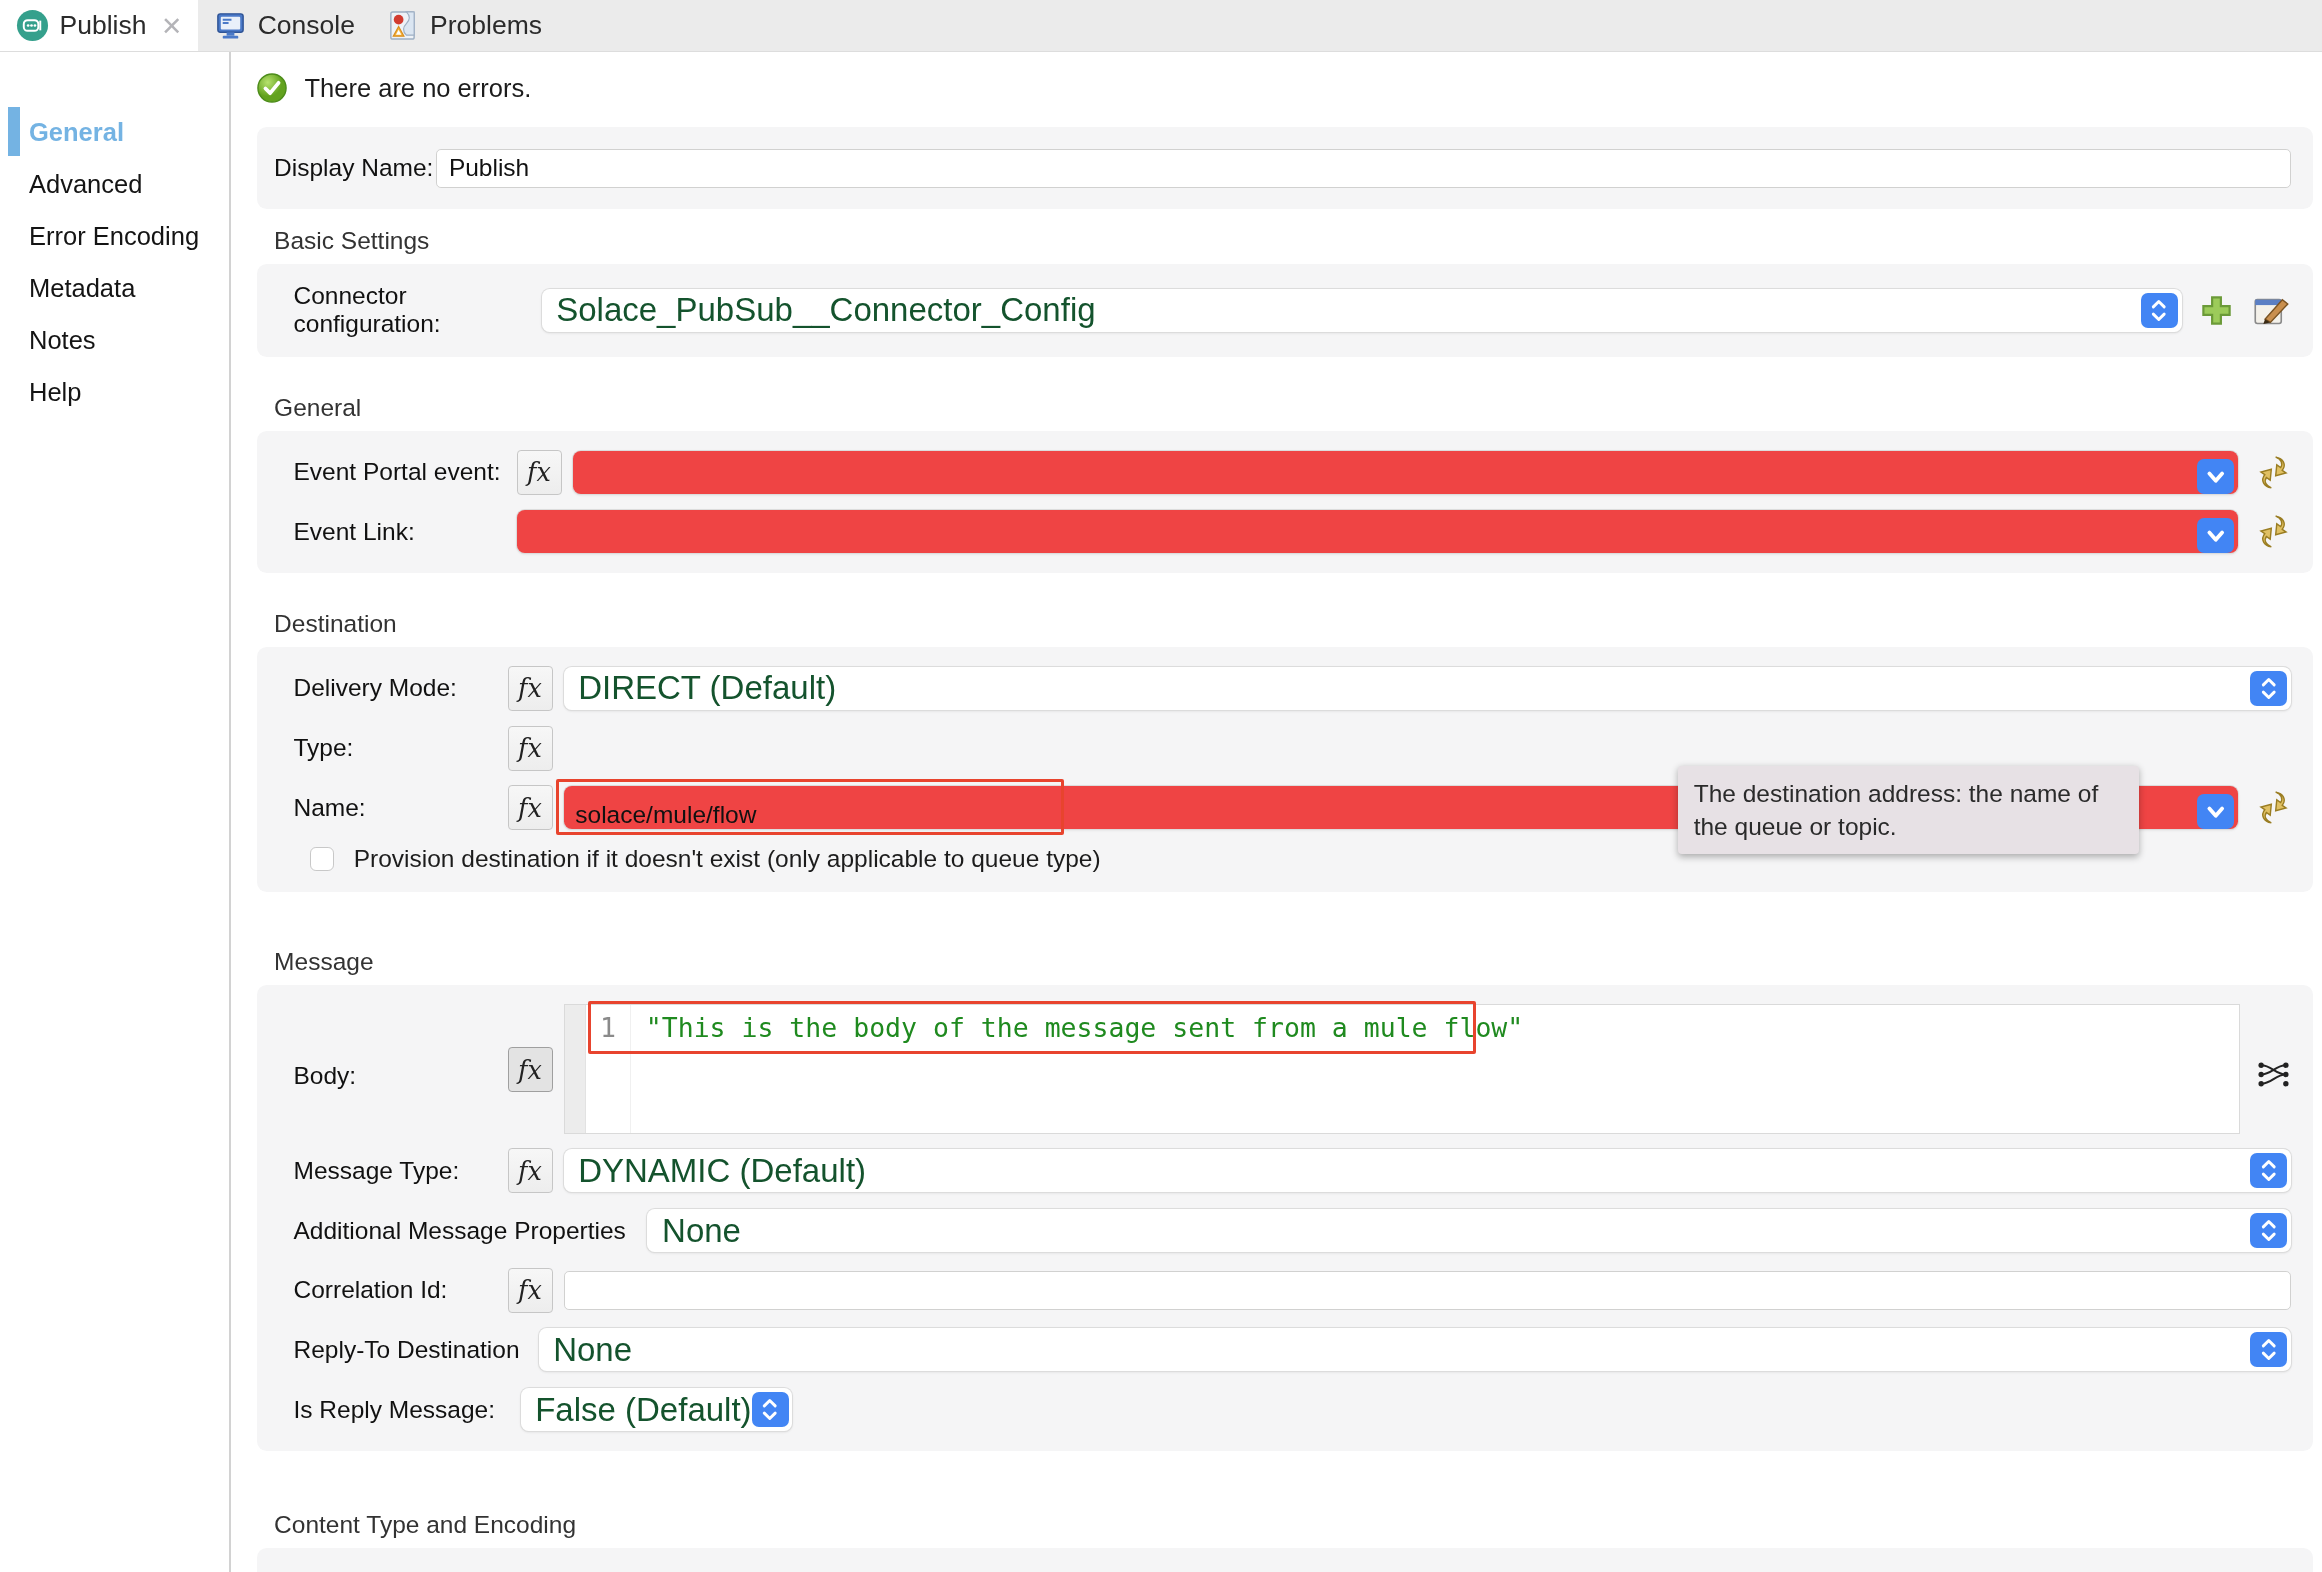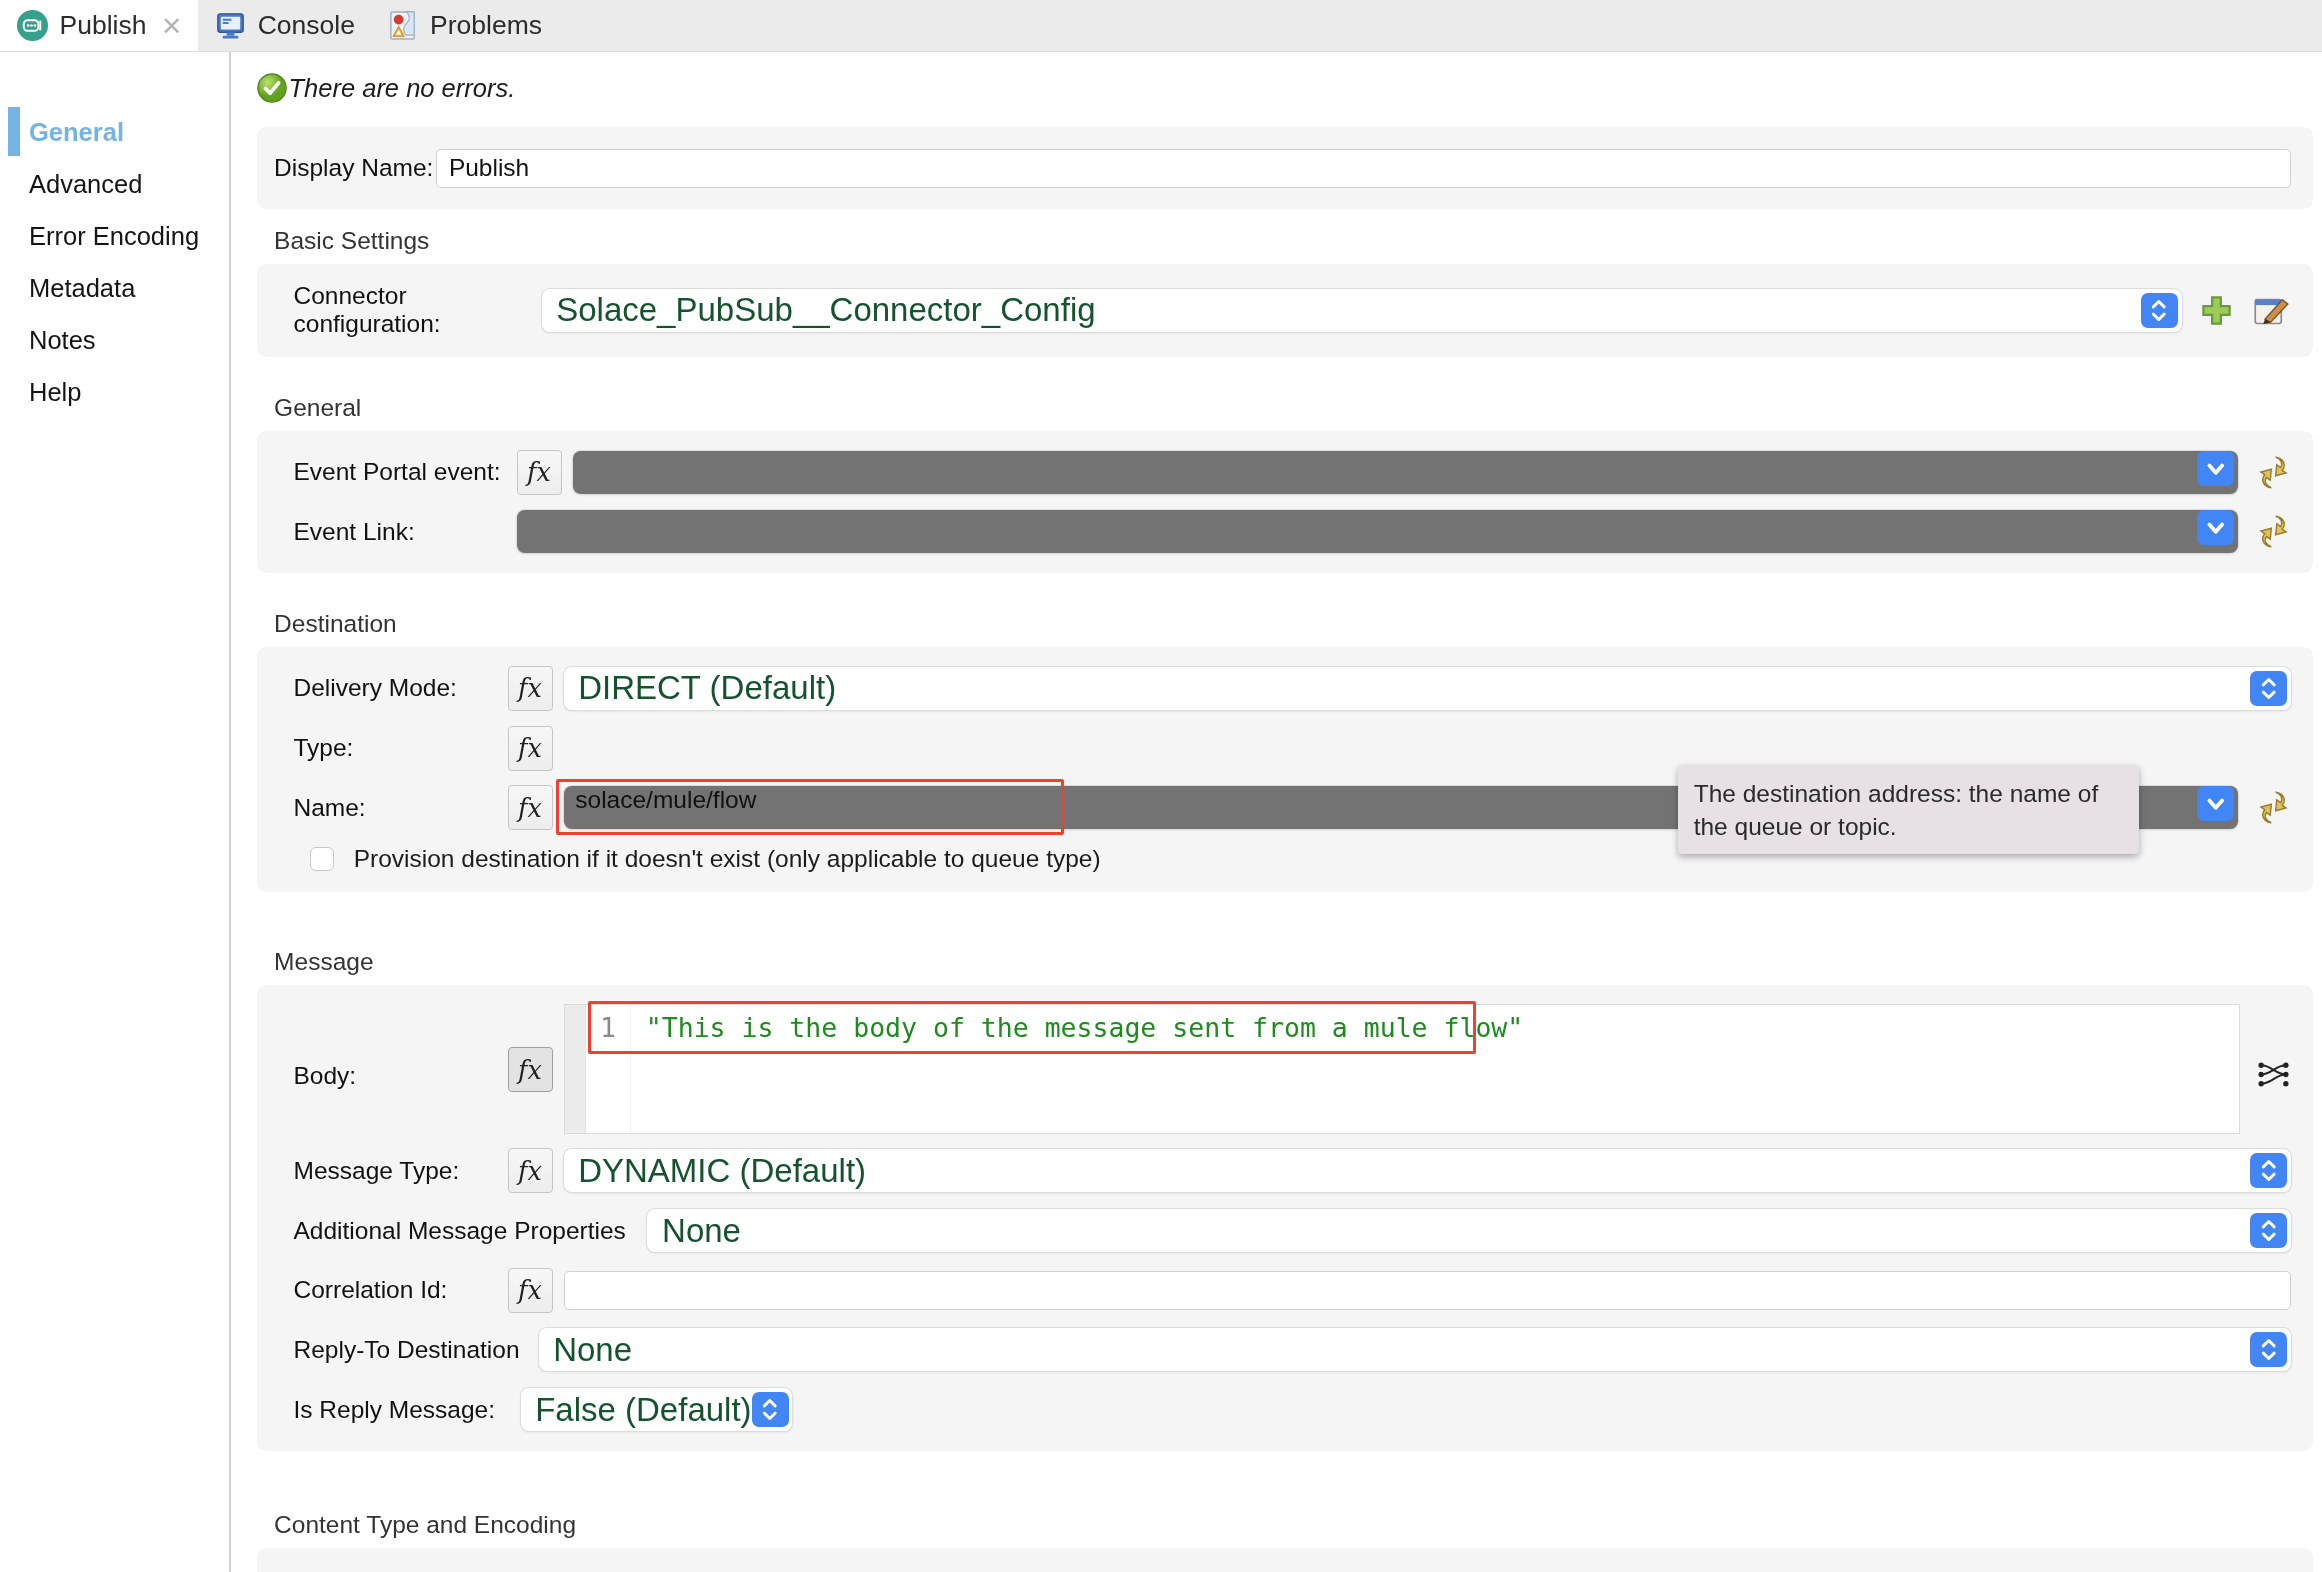--- a/index.html
+++ b/index.html
@@ -24,21 +24,21 @@
   
   .main{display:flex;height:1520px;}
   .sidebar{width:231px;flex:0 0 auto;border-right:2px solid #d2d2d2;padding-top:54px;background:#ffffff;}
   .side-item{position:relative;height:52px;display:flex;align-items:center;padding-left:29px;font-size:25.5px;color:#141414;}
   .side-item.active{color:var(--sidebar-active-blue);font-weight:bold;}
   .active-bar{position:absolute;left:7.8px;top:1px;width:11.8px;height:49px;background:var(--sidebar-active-blue);}
 
   .content{flex:1 1 auto;padding:13.7px 9.8px 0 25.5px;overflow:hidden;}
 
   
-  .status-row{display:flex;align-items:center;gap:2px;margin:7.8px 0 23.5px 0;font-style:italic;}
+  .status-row{display:flex;align-items:center;gap:18px;margin:7.8px 0 23.5px 0;}
   .status-row .txt{font-size:25.5px;}
 
   
   .section-title{font-size:24.5px;color:#333;margin:0 0 8.8px 17.6px;}
   .panel{background:#f5f5f6;border-radius:9.8px;padding:16.7px 22.5px 16.7px 37px;margin-bottom:17.6px;}
   .panel.tight{padding-left:17.6px;}
   .gap20{height:19.6px;}.gap40{height:39px;}.gap44{height:43px;}
 
   .frow{display:flex;align-items:center;margin:14.7px 0;min-height:45px;}
   .frow:first-child{margin-top:2px;}
@@ -57,21 +57,21 @@
           padding:0 11.8px;font-size:24.5px;color:#111;font-family:"Liberation Sans",sans-serif;outline:none;}
 
   .mselect{flex:1 1 auto;height:43px;background:#ffffff;border-radius:7.8px;display:flex;align-items:center;
            padding:0 3.9px 0 14.7px;font-size:33px;color:#14532d;
            box-shadow:0 0 0 1px #dcdcdc,0 1px 2.9px rgba(0,0,0,.12);}
   .mselect.small{flex:0 0 240px;}
   .msel-val{flex:1 1 auto;white-space:nowrap;overflow:hidden;}
   .msel-btn{width:37px;height:35px;flex:0 0 auto;border-radius:6.9px;background:var(--accent-select-blue);
             display:flex;align-items:center;justify-content:center;}
 
-  .combo{position:relative;flex:1 1 auto;height:43px;background:#737373;border-radius:7.8px;display:flex;align-items:flex-start;
+  .combo{position:relative;flex:1 1 auto;height:43px;background:#ef4444;border-radius:7.8px;display:flex;align-items:flex-end;
          padding:0 3.9px 0 11.8px;box-shadow:0 0 0 1px #dcdcdc,0 1px 2.9px rgba(0,0,0,.12);}
   .combo input{flex:1 1 auto;border:none;outline:none;font-size:24.5px;color:#111;background:transparent;
                font-family:"Liberation Sans",sans-serif;}
 
   .after-icon{margin-left:17.6px;flex:0 0 auto;}
 
   
   .chk-row{display:flex;align-items:center;margin:13.7px 0 2px 16.7px;}
   .chkbox{width:23.5px;height:23.5px;border:1px solid #c8c8c8;border-radius:5.9px;background:#fff;flex:0 0 auto;}
   .chk-lbl{margin-left:20px;font-size:24.5px;}

